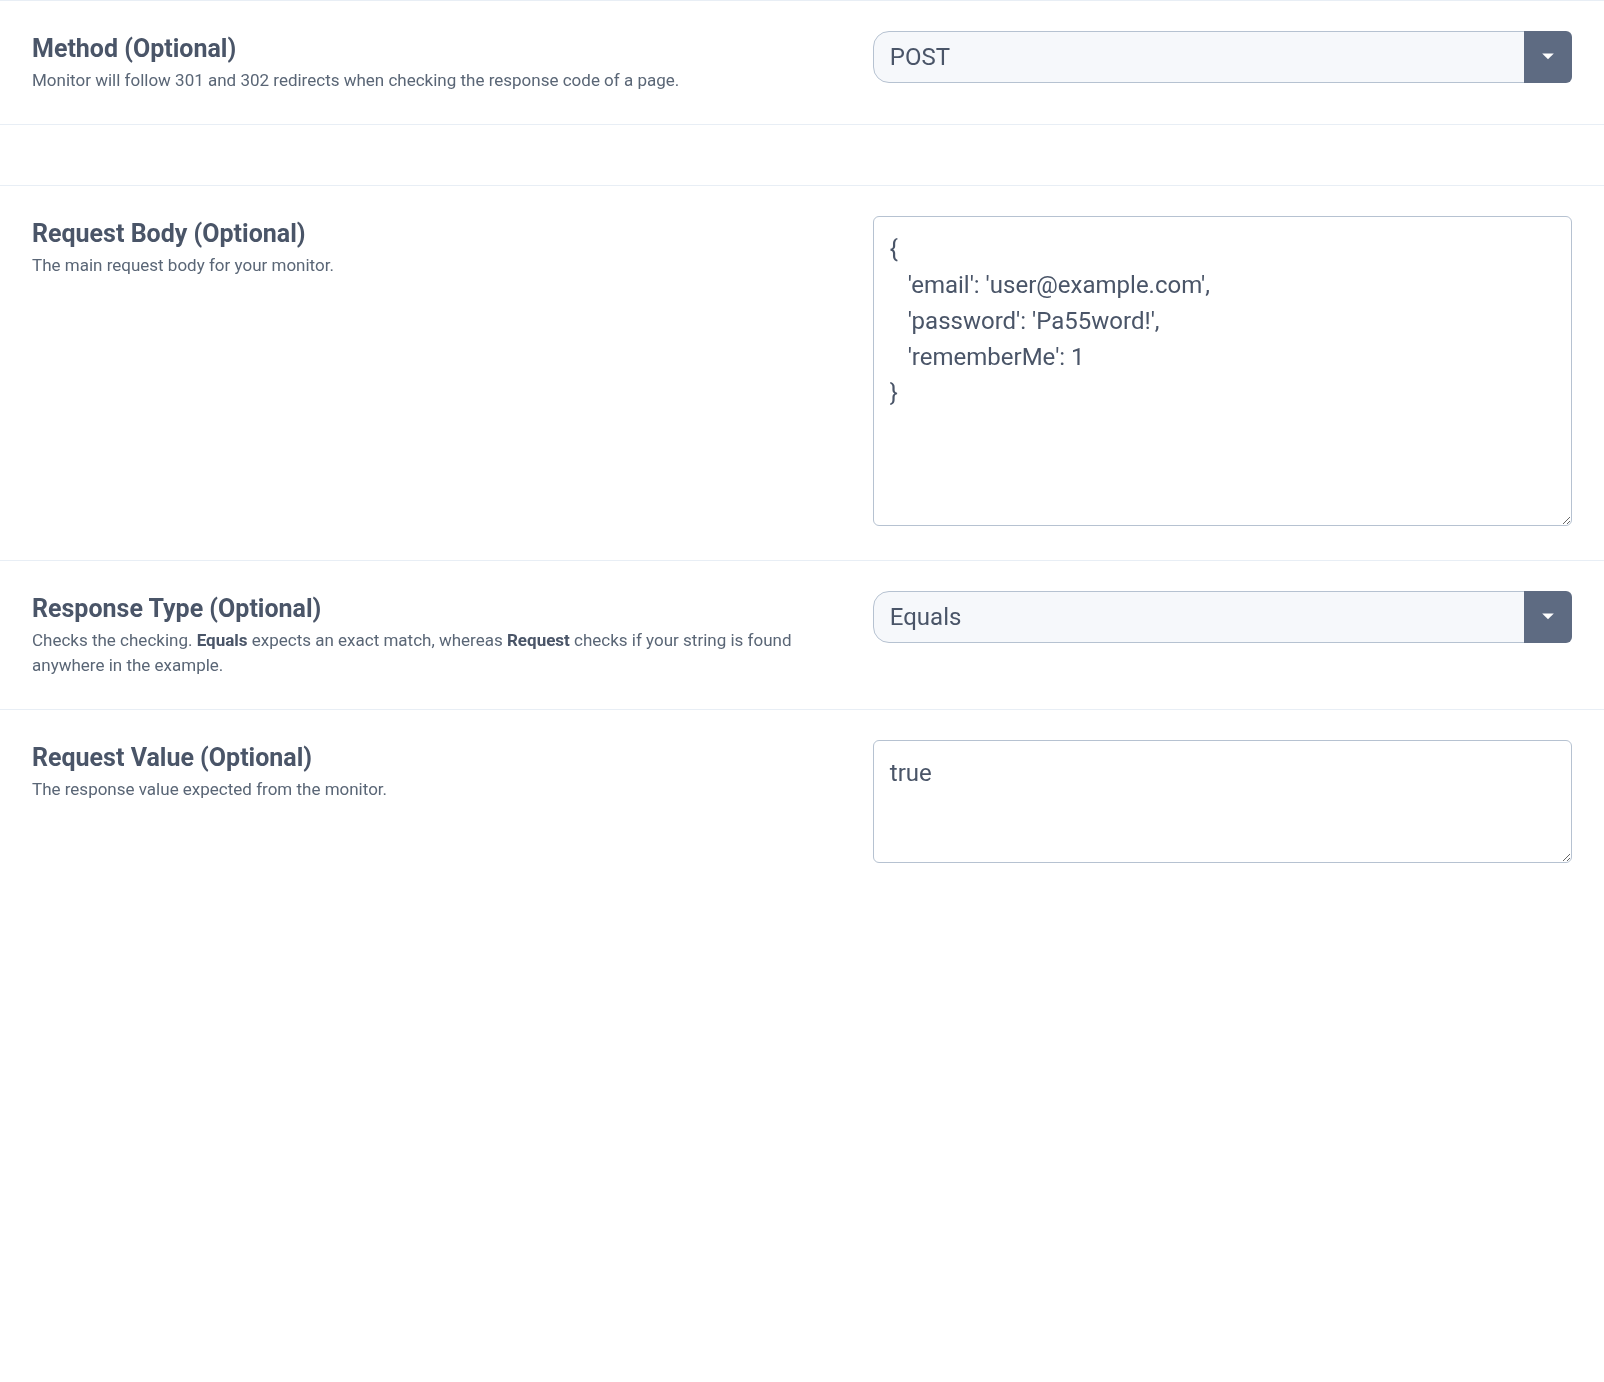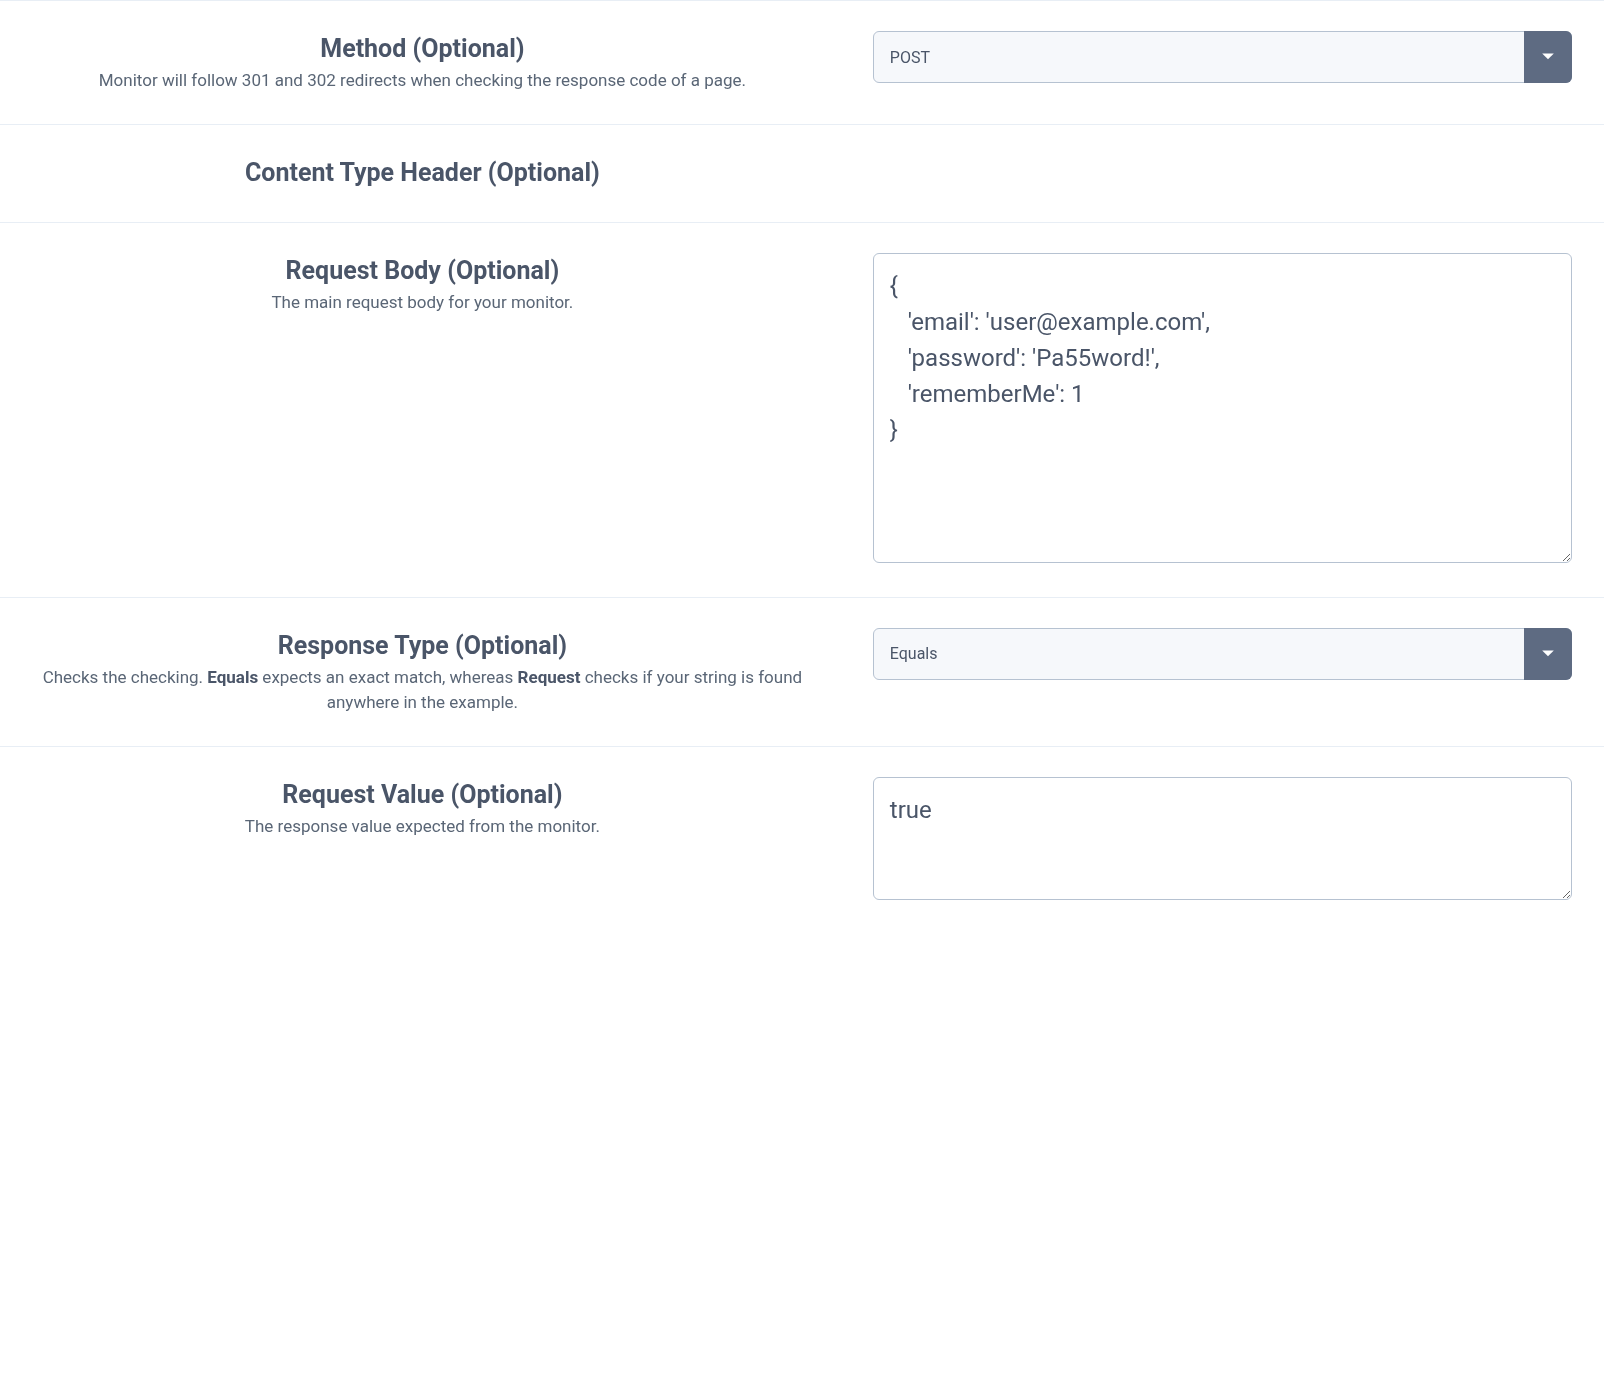--- a/index.html
+++ b/index.html
@@ -19,21 +19,20 @@
     margin-bottom: -1px;
     align-items: flex-start;
     gap: 40px;
   }
   .form-row:first-child {
     border-top: 1px solid #e8eef5;
   }
   .label-col {
     flex: 0 0 52%;
     padding-right: 20px;
-    text-align: center;
   }
   .input-col {
     flex: 1;
     min-width: 0;
   }
   .field-label {
     font-size: 25px;
     font-weight: 700;
     color: #4a5568;
     line-height: 1.4;
@@ -50,24 +49,24 @@
     color: #4a5568;
   }
   .select-wrap {
     position: relative;
     width: 100%;
   }
   .select-box {
     width: 100%;
     height: 52px;
     border: 1px solid #b6c2d1;
-    border-radius: 6px;
+    border-radius: 16px;
     background: #f6f8fb;
     padding: 0 60px 0 16px;
-    font-size: 16px;
+    font-size: 24px;
     color: #4a5568;
     display: flex;
     align-items: center;
     cursor: pointer;
   }
   .select-caret {
     position: absolute;
     right: 0;
     top: 0;
     height: 100%;
@@ -120,23 +119,20 @@
         <div class="select-caret">
           <svg viewBox="0 0 12 8">
               <path d="M1 1 L6 6 L11 1 Z"></path>
             </svg>
         </div>
       </div>
     </div>
   </div>
 
   <div class="form-row">
-    <div class="label-col">
-      <div class="field-label">Content Type Header (Optional)</div>
-    </div>
   </div>
 
   <div class="form-row">
     <div class="label-col">
       <div class="field-label">Request Body (Optional)</div>
       <div class="field-desc">The main request body for your monitor.</div>
     </div>
     <div class="input-col">
       <textarea class="textarea-box textarea-large" style="">{
    'email': 'user@example.com',

